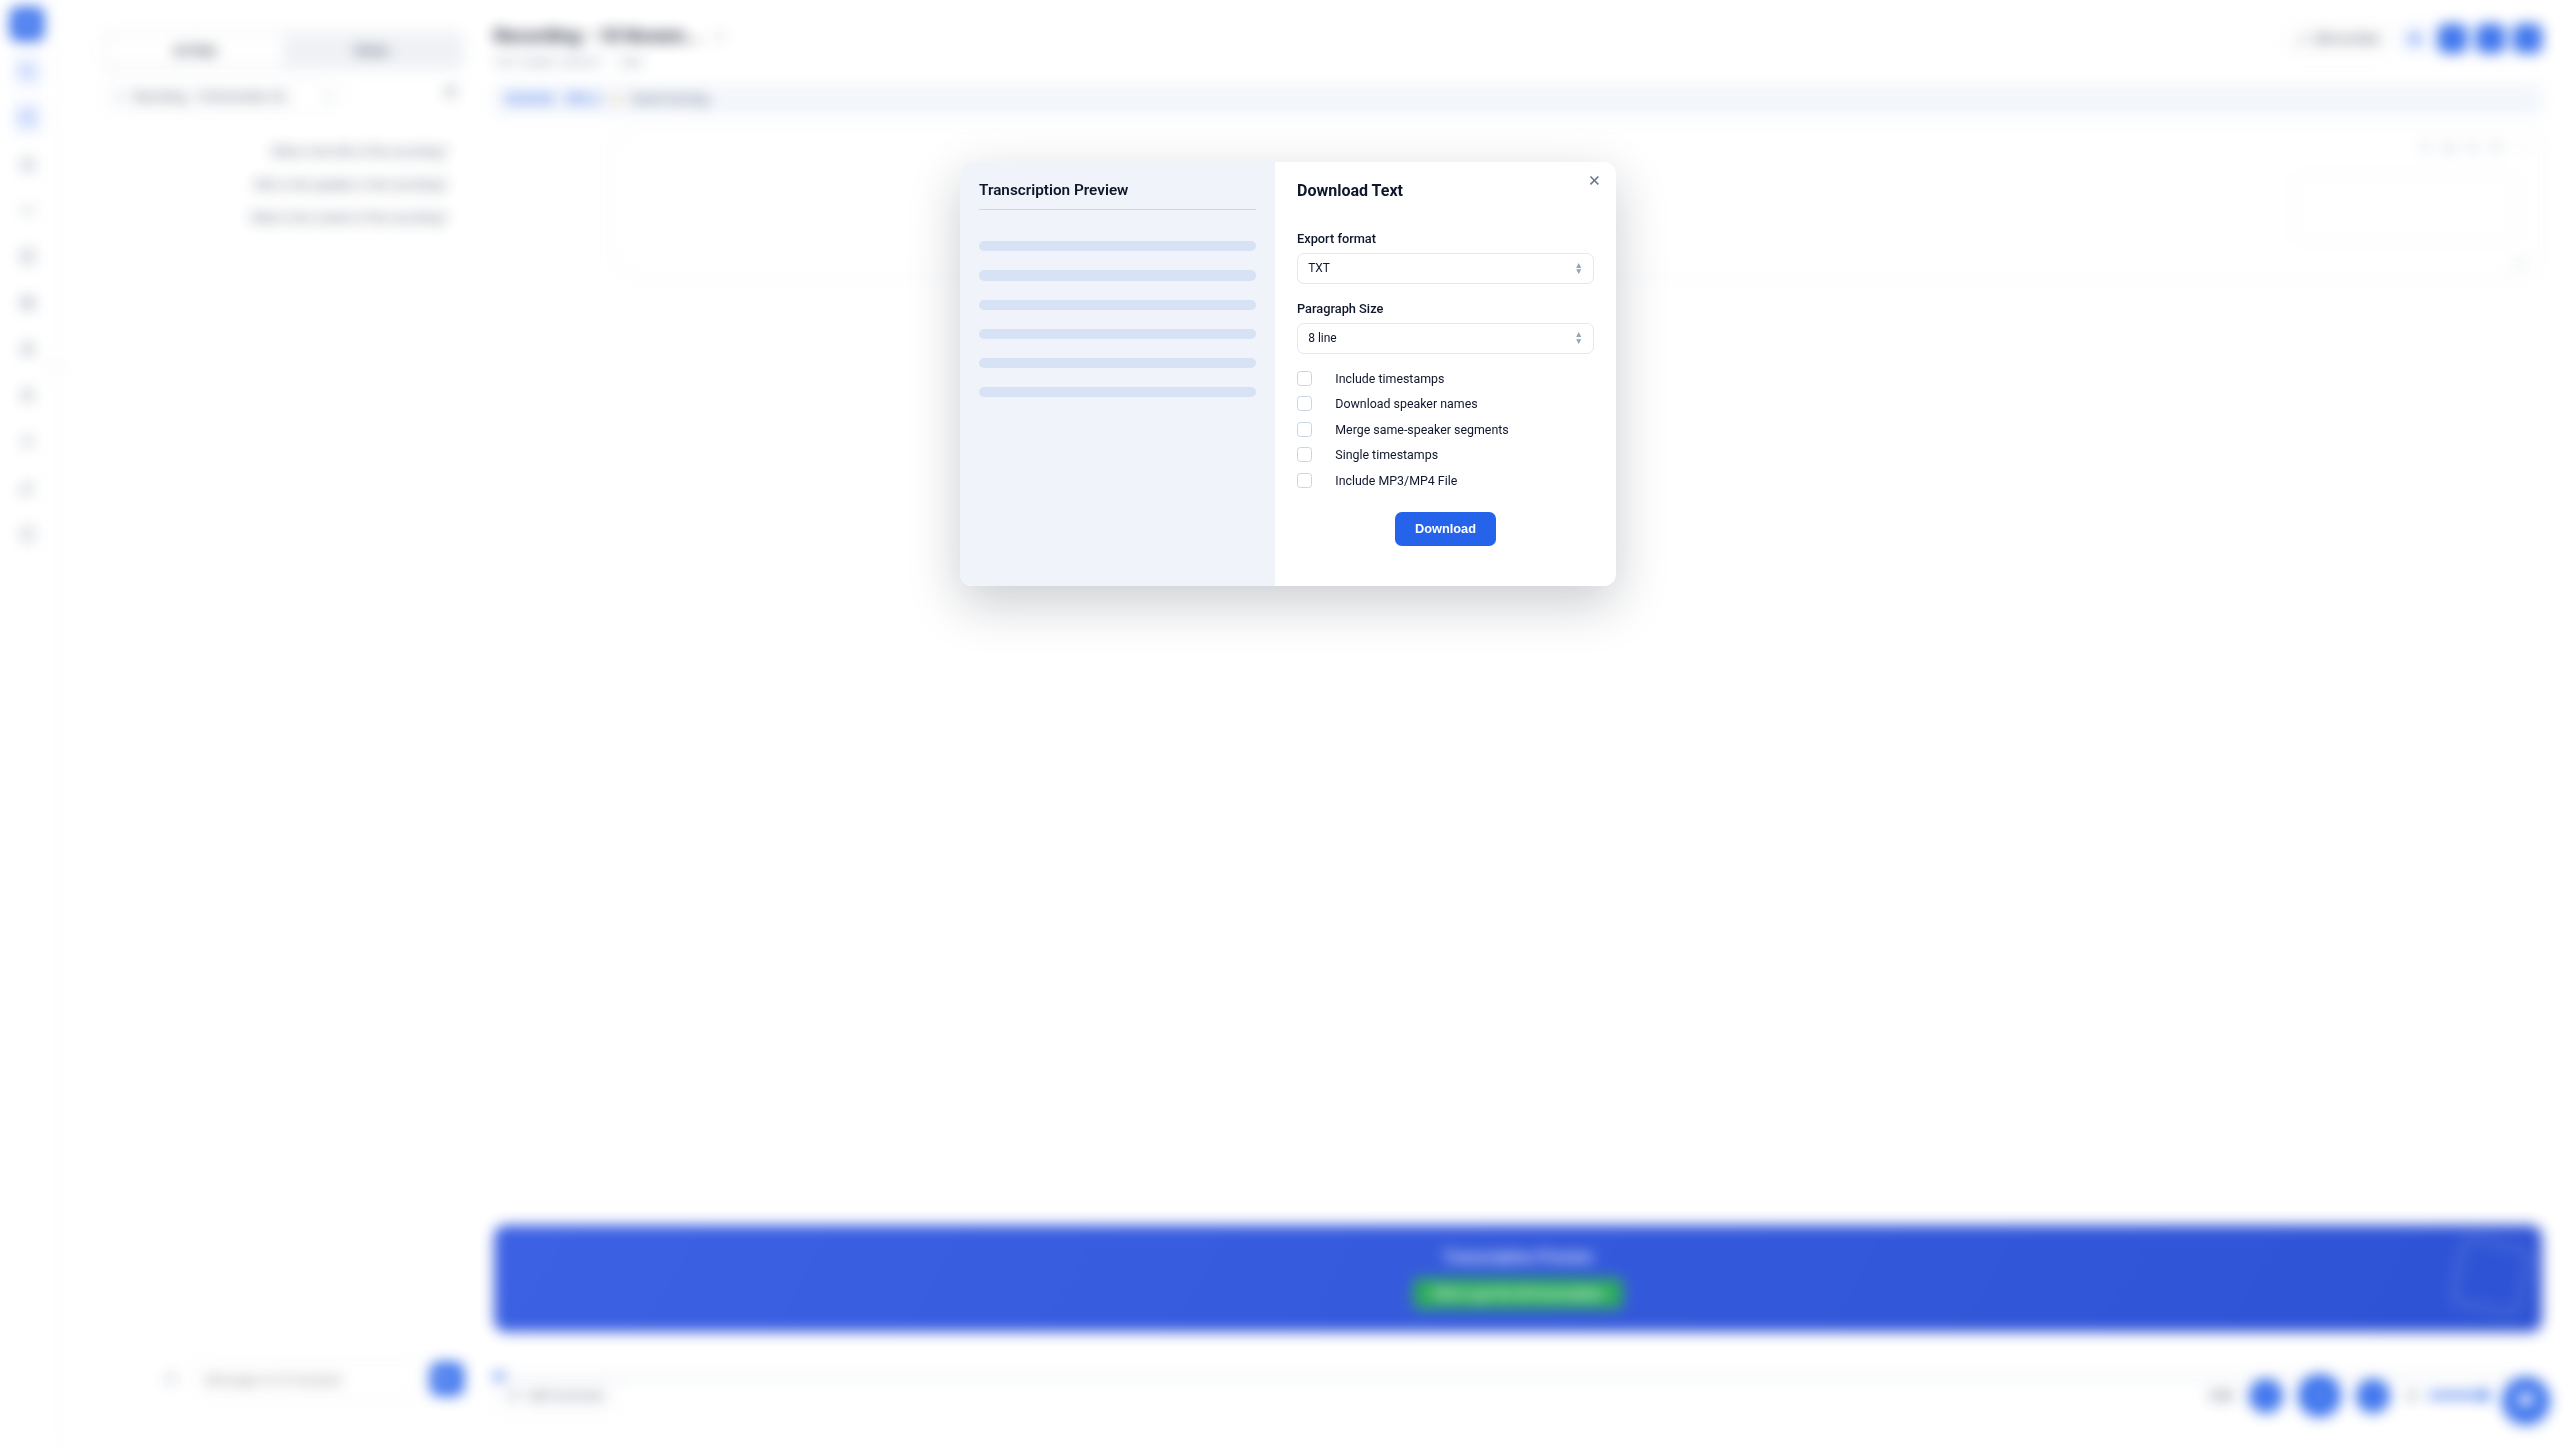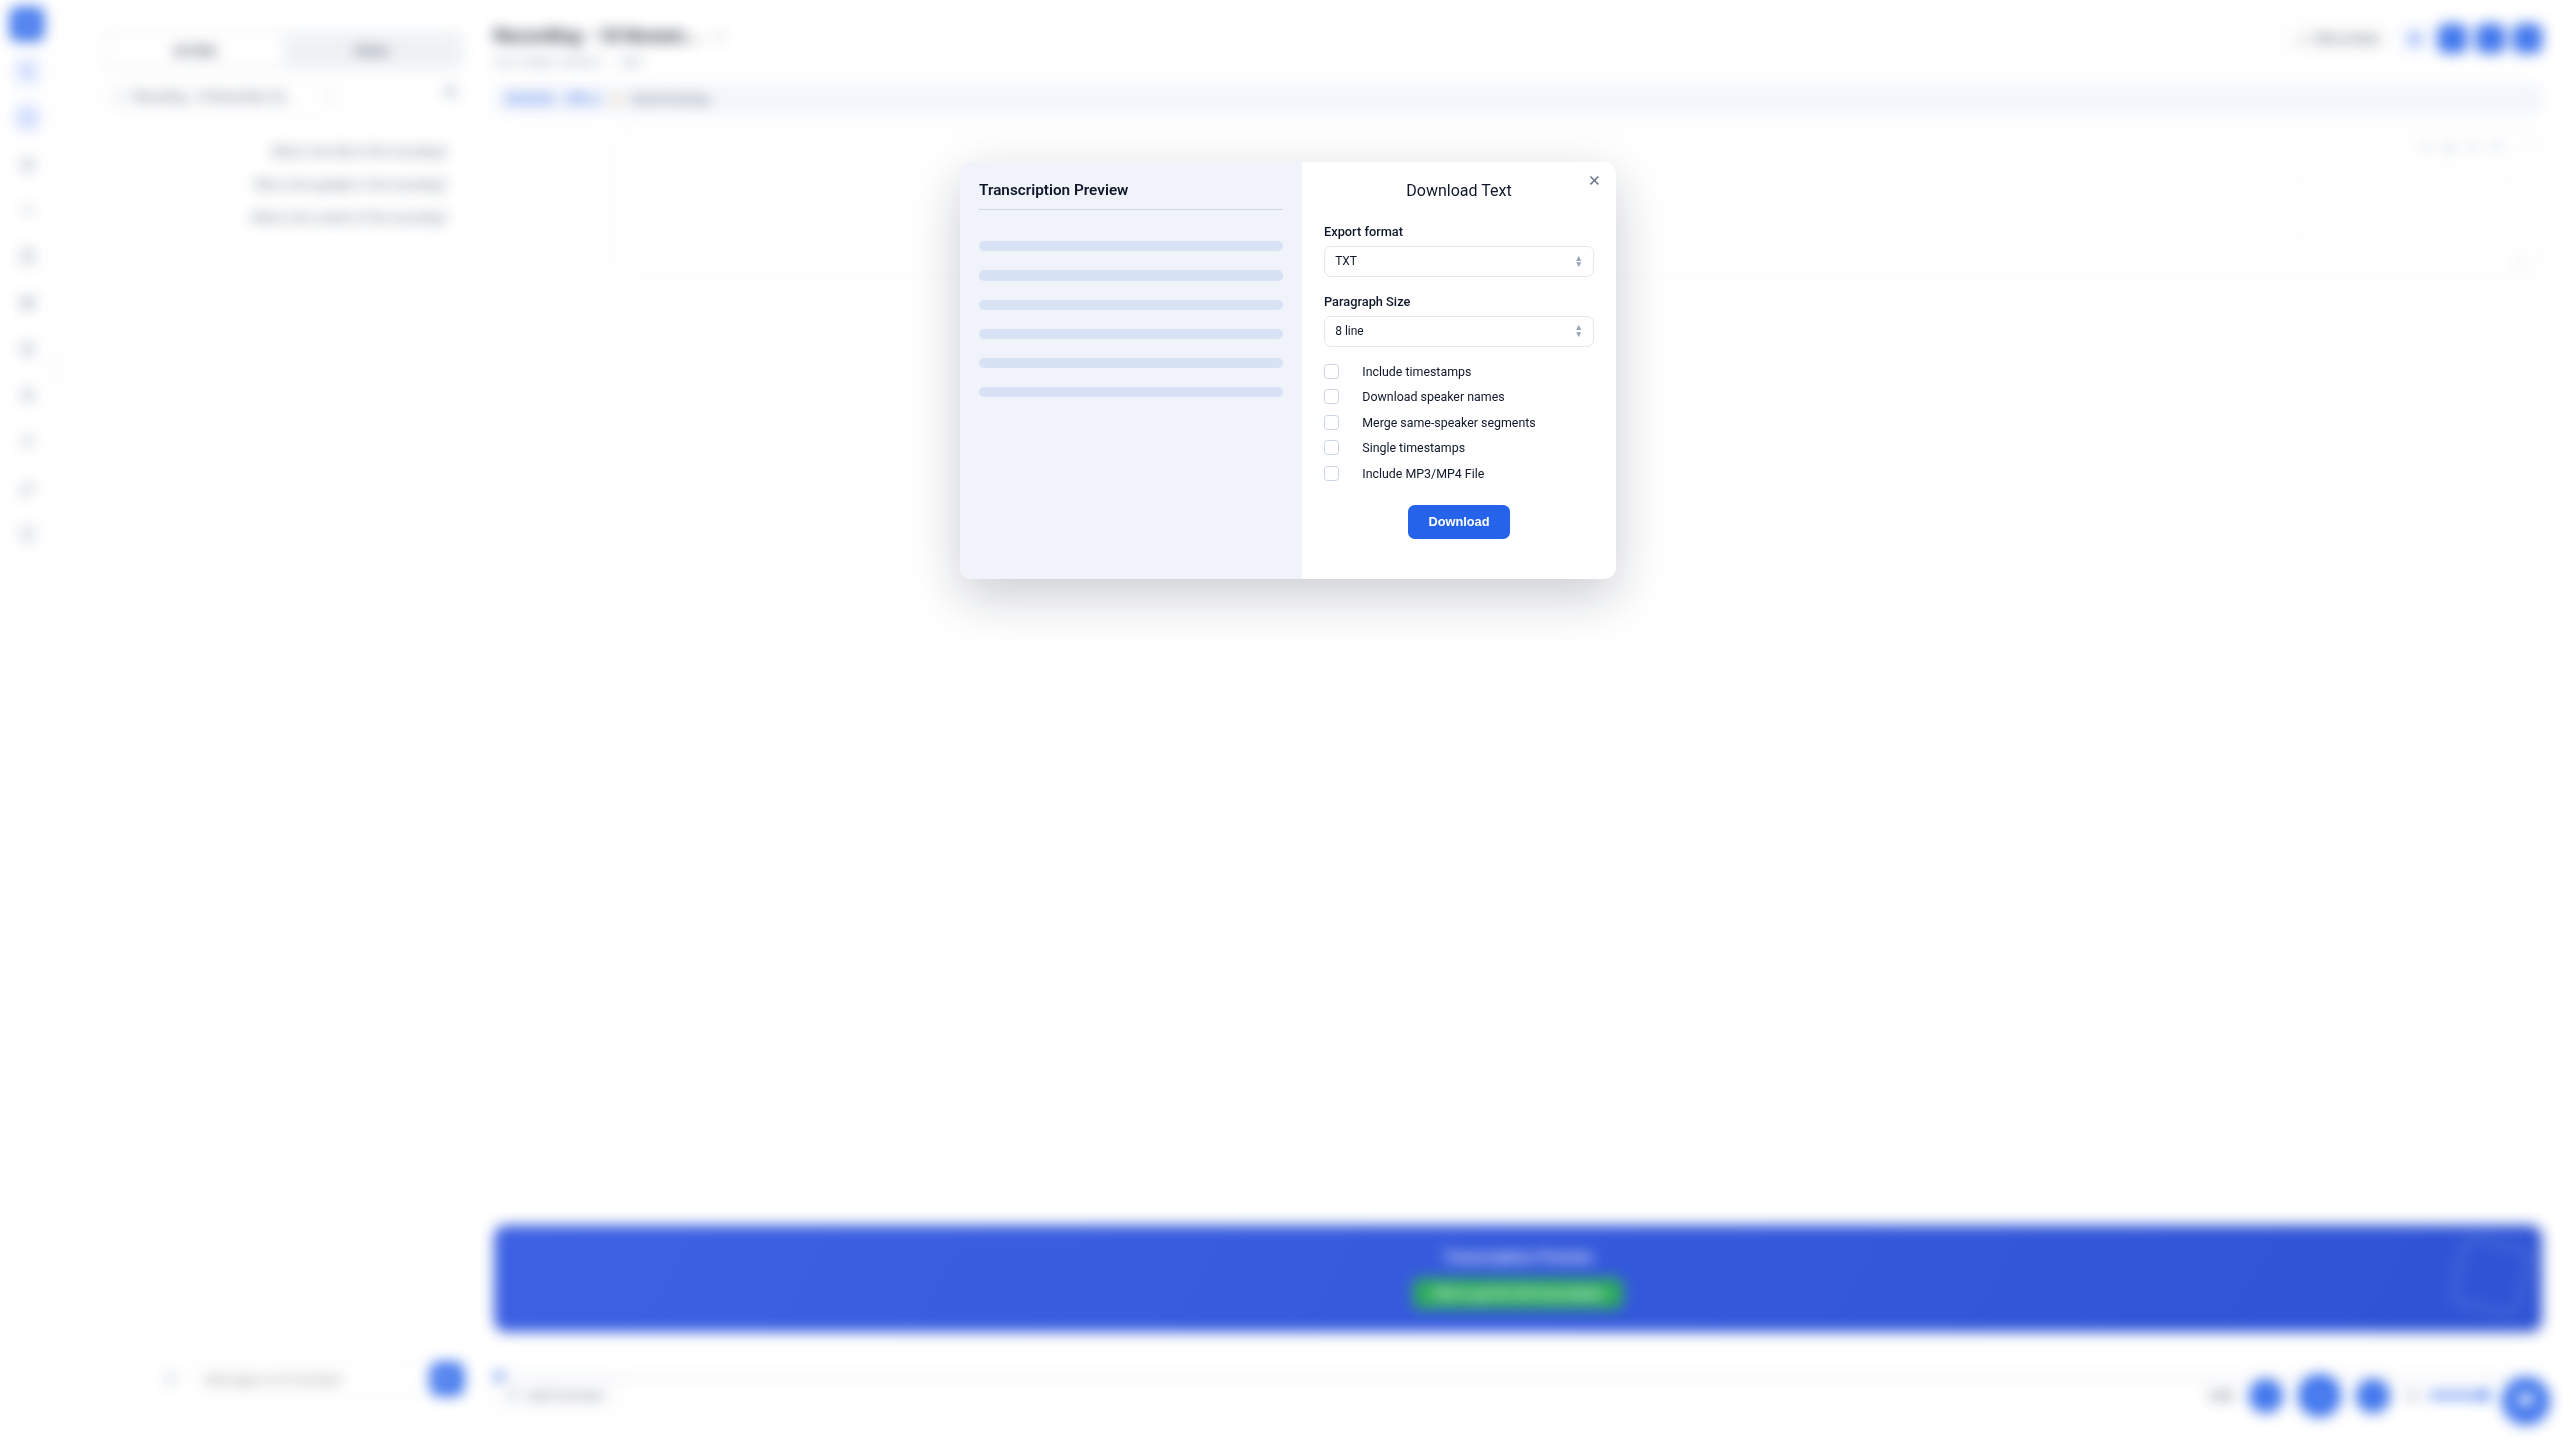--- a/index.html
+++ b/index.html
@@ -75,28 +75,28 @@
   .expand { color:#94a3b8; }
 
   
   .intercom { position:absolute; right:25.6px; bottom:25.6px; width:48px; height:48px; background:#2563eb; border-radius:24px; display:flex; align-items:center; justify-content:center; }
   .intercom svg { fill:#fff; width:22px; height:22px; }
 
   
   .overlay { position:absolute; inset:0; background:rgba(255,255,255,0); display:flex; align-items:flex-start; justify-content:center; padding-top:162px; padding-left:0; }
   .modal { width:656px; background:#fff; border-radius:12px; box-shadow:0 17px 51px rgba(15,23,42,.22); display:flex; overflow:hidden; margin-left:0px; }
 
-  .modal-left { width:342px; background:#f0f4fa; padding:19px 19px 25.6px 19px; }
+  .modal-left { width:315px; background:#f0f4fa; padding:19px 19px 25.6px 19px; }
   .modal-left h3 { font-size:15.3px; font-weight:600; color:#0f172a; border-bottom:0.9px solid #cfd8e6; padding-bottom:10.2px; }
   .skel { margin-top:31px; display:flex; flex-direction:column; gap:19px; }
   .skel div { height:10.2px; background:#d7e2f4; border-radius:5.1px; }
 
   .modal-right { flex:1; padding:19px 22px 24px 22px; position:relative; }
   .modal-close { position:absolute; top:12px; right:15.3px; color:#64748b; font-size:15.3px; cursor:pointer; line-height:1; }
-  .modal-right h2 { text-align:center; font-size:16px; font-weight:400; color:#0f172a; margin-bottom:24px; }
+  .modal-right h2 { font-size:16px; font-weight:700; color:#0f172a; margin-bottom:31px; }
   .field-label { font-size:12.8px; color:#0f172a; font-weight:500; margin-bottom:6.8px; }
   .select { width:100%; height:31px; border:0.9px solid #e2e6ee; border-radius:6.8px; background:#fff; padding:0 10.2px; font-size:12px; color:#0f172a; display:flex; align-items:center; justify-content:space-between; margin-bottom:17px; }
   .select .arrows { font-size:8.5px; color:#94a3b8; line-height:6.8px; }
   .cb-row { display:flex; align-items:center; gap:23px; margin-bottom:10.2px; }
   .cb { width:15.3px; height:15.3px; border:1.3px solid #cbd5e1; border-radius:3.4px; background:#fff; flex-shrink:0; }
   .cb-label { font-size:12.4px; color:#0f172a; }
   .dl-btn { display:block; margin:24px auto 16px auto; background:#2563eb; color:#fff; border:none; padding:9.4px 20.4px; font-size:12.8px; font-weight:600; border-radius:6.8px; cursor:pointer; }
 </style>
 </head>
 <body>

